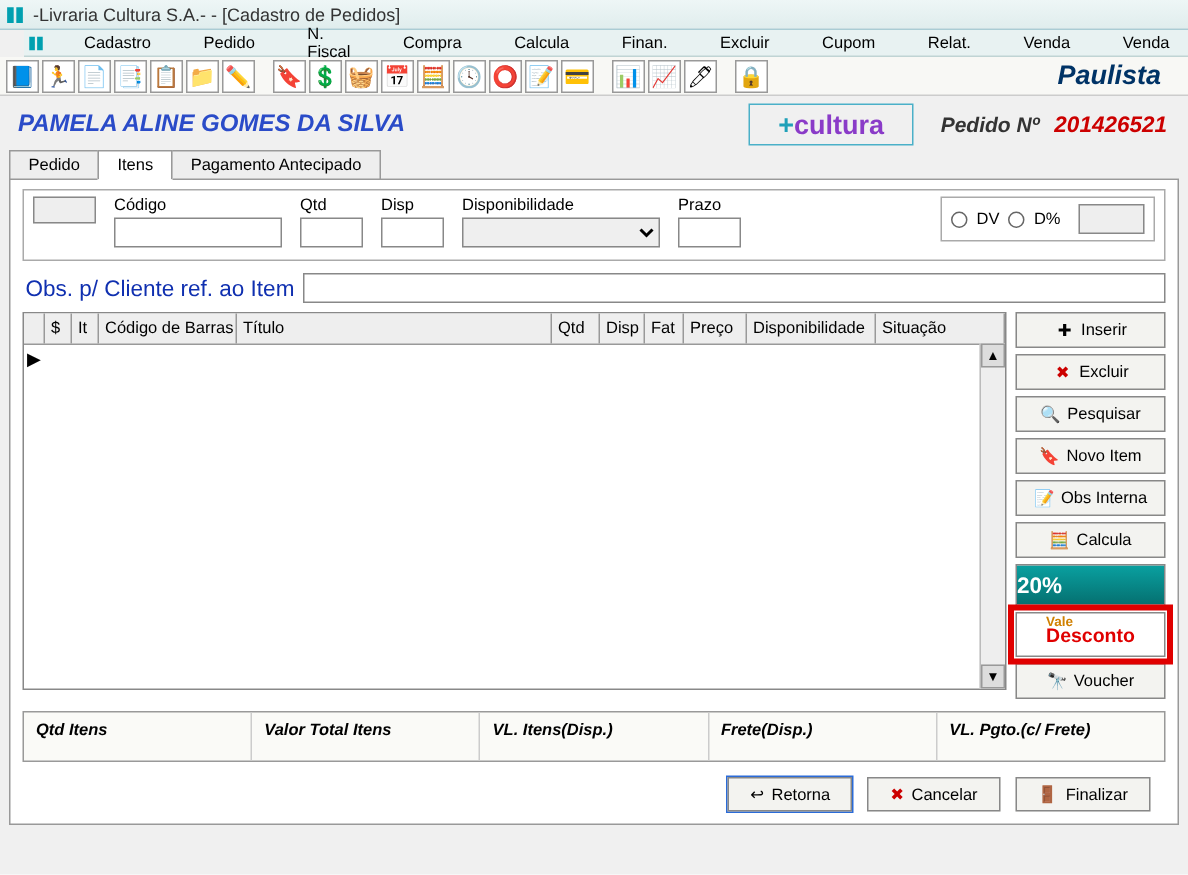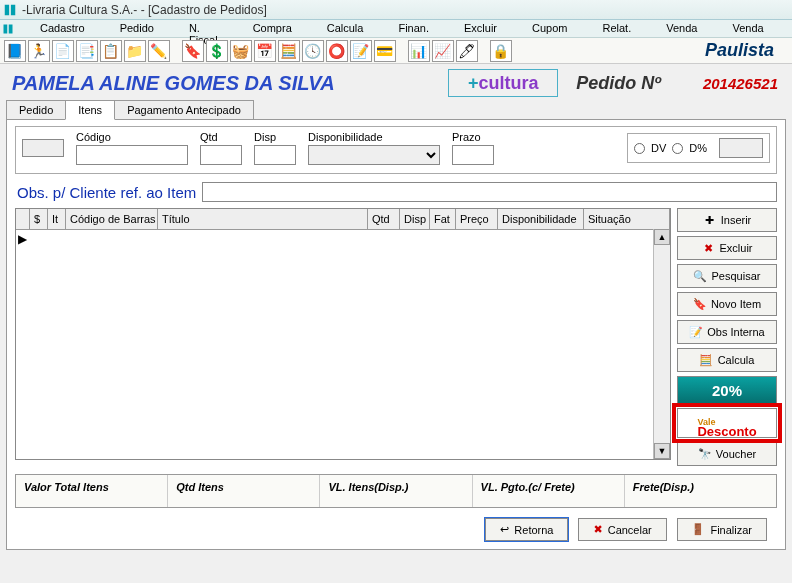--- a/index.html
+++ b/index.html
@@ -3,43 +3,43 @@
 <meta charset="utf-8">
 <style>
   * { box-sizing: border-box; margin: 0; padding: 0; }
   body { font-family: "Segoe UI", Tahoma, Arial, sans-serif; font-size: 11px; background: #f0f0f0; width: 792px; height: 583px; overflow: hidden; }
 
   .titlebar { background: linear-gradient(#eef6f6,#e0eded); height: 20px; display: flex; align-items: center; border-bottom: 1px solid #aaccd4; }
   .titlebar .icon-slot { width: 20px; height: 20px; display: flex; align-items:center; justify-content:center; }
   .book-icon { width:14px; height:14px; fill:#00a0b0; }
   .titlebar .title { font-size: 12px; color:#333; padding-left:2px; }
 
-  .menubar { background:#e8f2f2; height:18px; display:flex; align-items:flex-start; border-bottom:1px solid #c0d4d4; gap:17px; padding-left:2px;}
+  .menubar { background:#e8f2f2; height:18px; display:flex; align-items:center; border-bottom:1px solid #c0d4d4; gap:17px; padding-left:2px;margin-left:16px;}
   .menubar .icon-slot { width:18px; height:18px; display:flex;align-items:center;justify-content:center;}
   .menubar .menu-item { padding:2px 9px; color:#000; cursor:default; }
 
   .toolbar { background:#f8f8f5; height:26px; display:flex; align-items:center; padding:0 4px; border-bottom:1px solid #ccc; gap:2px;}
   .tbbtn { width:22px; height:22px; border:1px solid #999; background:#fff; display:flex; align-items:center; justify-content:center; font-size:14px; }
   .tbgap { width:8px; }
   .store-label { margin-left:auto; font-style:italic; font-weight:bold; font-size:18px; color:#003366; padding-right:14px;}
 
   .content { padding:4px 6px; }
   .header-row { display:flex; align-items:center; height:30px; }
-  .customer-name { font-size:20px; font-weight:bold; font-style:italic; color:#2a4bc8; flex:0 0 auto; padding-left:6px; }
+  .customer-name { font-size:16px; font-weight:bold; font-style:italic; color:#2a4bc8; flex:0 0 auto; padding-left:6px; }
   .brand-box { margin-left:auto; width:110px; height:28px; border:1px solid #4ab0c8; display:flex; align-items:center; justify-content:center; font-size:18px; font-weight:bold; color:#8a3bc8; }
   .brand-box .plus { color:#1fa0b8; font-weight:900; }
-  .order-label { font-size:18px; font-weight:bold; font-style:italic; color:#333; padding:0 10px 0 18px;}
-  .order-number { font-size:15px; font-weight:bold; font-style:italic; color:#c00; padding-right:8px;margin-left:32px;}
+  .order-label { font-size:14px; font-weight:bold; font-style:italic; color:#333; padding:0 10px 0 18px;}
+  .order-number { font-size:15px; font-weight:bold; font-style:italic; color:#c00; padding-right:8px;}
 
   .tabs { display:flex; margin-top:2px; }
   .tab { border:1px solid #999; background:#eee; padding:3px 12px; font-size:11px; margin-right:-1px; position:relative; }
   .tab.active { background:#fff; border-bottom-color:#fff; z-index:2; }
   .tab-page { border:1px solid #999; background:#fff; padding:6px 8px 8px; margin-top:-1px; }
 
-  .filter-panel { border:1px solid #aaa; padding:4px 6px 8px; display:flex; align-items:center; gap:12px; }
+  .filter-panel { border:1px solid #aaa; padding:4px 6px 8px; display:flex; align-items:flex-start; gap:12px; }
   .filter-group { display:flex; flex-direction:column; }
   .filter-group label { font-size:11px; margin-bottom:2px;}
   .filter-group .small-box { width:42px; height:18px; background:#eee; border:1px solid #888;}
   input.txt, select.sel { border:1px solid #888; height:20px; font-size:11px; padding:0 2px;}
   .dv-group { border:1px solid #aaa; padding:4px 6px; display:flex; align-items:center; gap:6px; margin-left:auto; }
   .radio { width:11px; height:11px; border:1px solid #666; border-radius:50%; display:inline-block;}
   .dv-out { width:44px; height:20px; background:#eee; border:1px solid #888; margin-left:6px;}
 
   .obs-row { display:flex; align-items:center; gap:6px; margin:8px 0 6px; }
   .obs-label { color:#1030b0; font-size:15px; padding-left:2px; }
@@ -52,22 +52,22 @@
   .grid-body { height:230px; position:relative; overflow:hidden;}
   .row-indicator { position:absolute; left:2px; top:2px; color:#000; font-size:12px;}
   .vscroll { position:absolute; right:0; top:20px; bottom:0; width:17px; background:#eee; border-left:1px solid #bbb;}
   .vscroll .arrow { background:#ddd; border:1px solid #999; height:16px; display:flex;align-items:center;justify-content:center; font-size:9px;}
   .vscroll .track { position:absolute; top:17px; bottom:17px; left:0; right:0; }
   .vscroll .btm { position:absolute; bottom:0; left:0; right:0; }
 
   .side-btns { width:100px; display:flex; flex-direction:column; gap:4px; }
   .sbtn { border:1px solid #888; background:#f3f3f0; height:24px; font-size:11px; display:flex; align-items:center; justify-content:center; gap:4px; padding:0 4px; }
   .sbtn .icn { width:14px; text-align:center; }
-  .promo { height:28px; border:1px solid #888; background:linear-gradient(#0aa0a0,#057070); color:#fff; font-weight:bold; font-size:15px; display:flex; align-items:center; justify-content:center;}
-  .vale-btn { height:30px; border:1px solid #888; background:#fff; display:flex; align-items:flex-end; justify-content:center; position:relative;}
+  .promo { height:28px; border:1px solid #888; background:linear-gradient(#0aa0a0,#057070); color:#fff; font-weight:bold; font-size:15px; display:flex; align-items:center; }
+  .vale-btn { height:30px; border:1px solid #888; background:#fff; display:flex; align-items:flex-start; justify-content:center; position:relative;}
   .vale-highlight { position:absolute; inset:-6px -6px -6px -6px; border:4px solid #e00000; pointer-events:none; }
   .vale-text { font-size:11px; line-height:10px; text-align:left; }
   .vale-text .v1 { color:#d08000; font-weight:bold; font-size:9px;}
   .vale-text .v2 { color:#e00000; font-weight:bold; font-size:13px;}
 
   .totals { display:flex; border:1px solid #999; margin-top:8px; background:#fafaf7; }
   .tot-cell { flex:1; border-right:1px solid #ccc; padding:6px 8px 14px; }
   .tot-cell:last-child { border-right:none;}
   .tot-label { font-style:italic; font-weight:bold; font-size:11px;}
 
@@ -258,25 +258,25 @@
           </div>
         </div>
         <div class="sbtn">
             <span class="icn">🔭</span>
             <span>Voucher</span>
           </div>
       </div>
     </div>
 
     <div class="totals">
+      <div class="tot-cell"><span class="tot-label">Qtd Itens</span></div>
       <div class="tot-cell"><span class="tot-label">Valor Total Itens</span></div>
-      <div class="tot-cell"><span class="tot-label">Qtd Itens</span></div>
       <div class="tot-cell"><span class="tot-label">VL. Itens(Disp.)</span></div>
+      <div class="tot-cell"><span class="tot-label">Frete(Disp.)</span></div>
       <div class="tot-cell"><span class="tot-label">VL. Pgto.(c/ Frete)</span></div>
-      <div class="tot-cell"><span class="tot-label">Frete(Disp.)</span></div>
     </div>
 
     <div class="footer-btns">
       <div class="fbtn primary">
           <span>↩</span>
           <span>Retorna</span>
         </div>
       <div class="fbtn">
           <span style="color:#c00">✖</span>
           <span>Cancelar</span>

